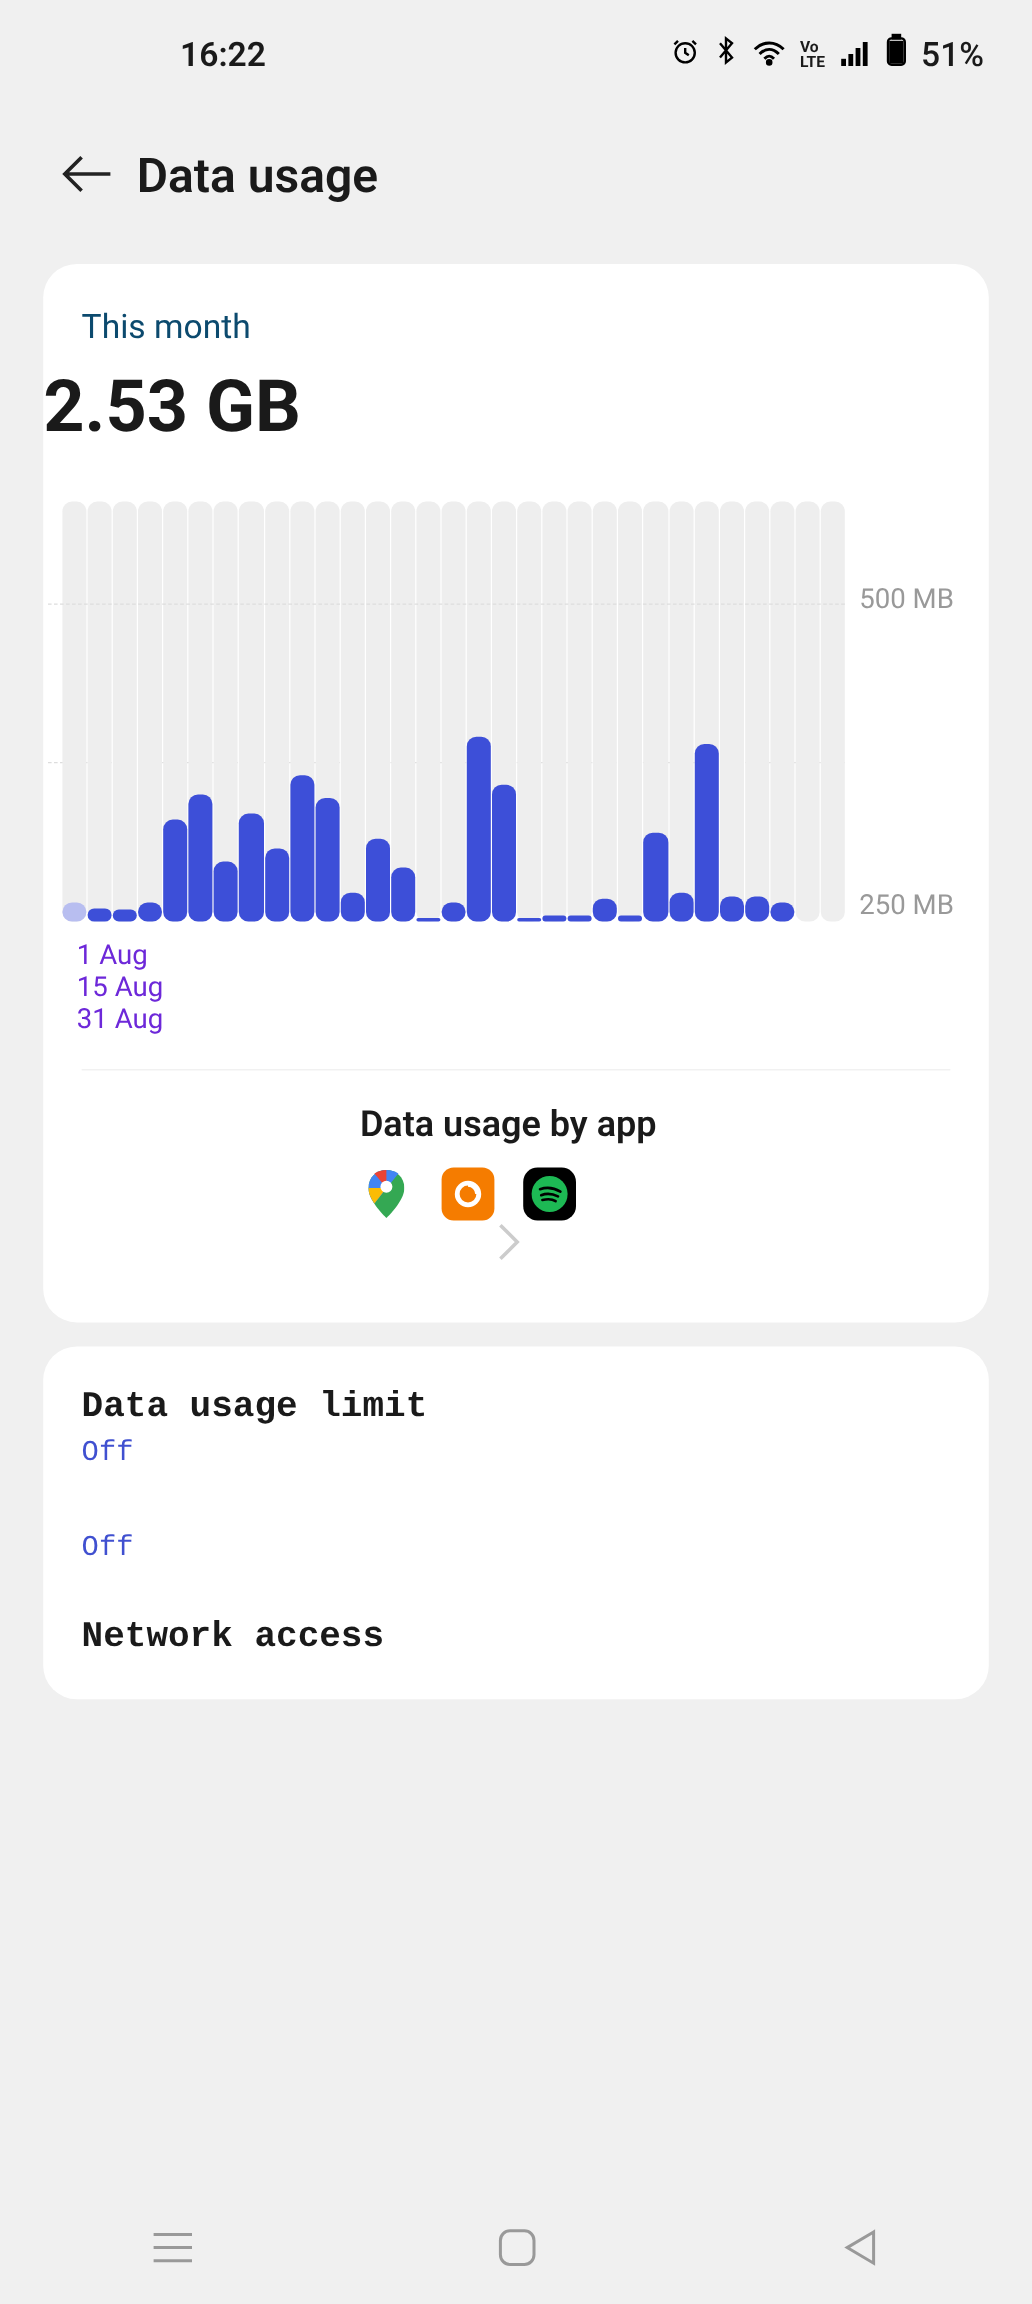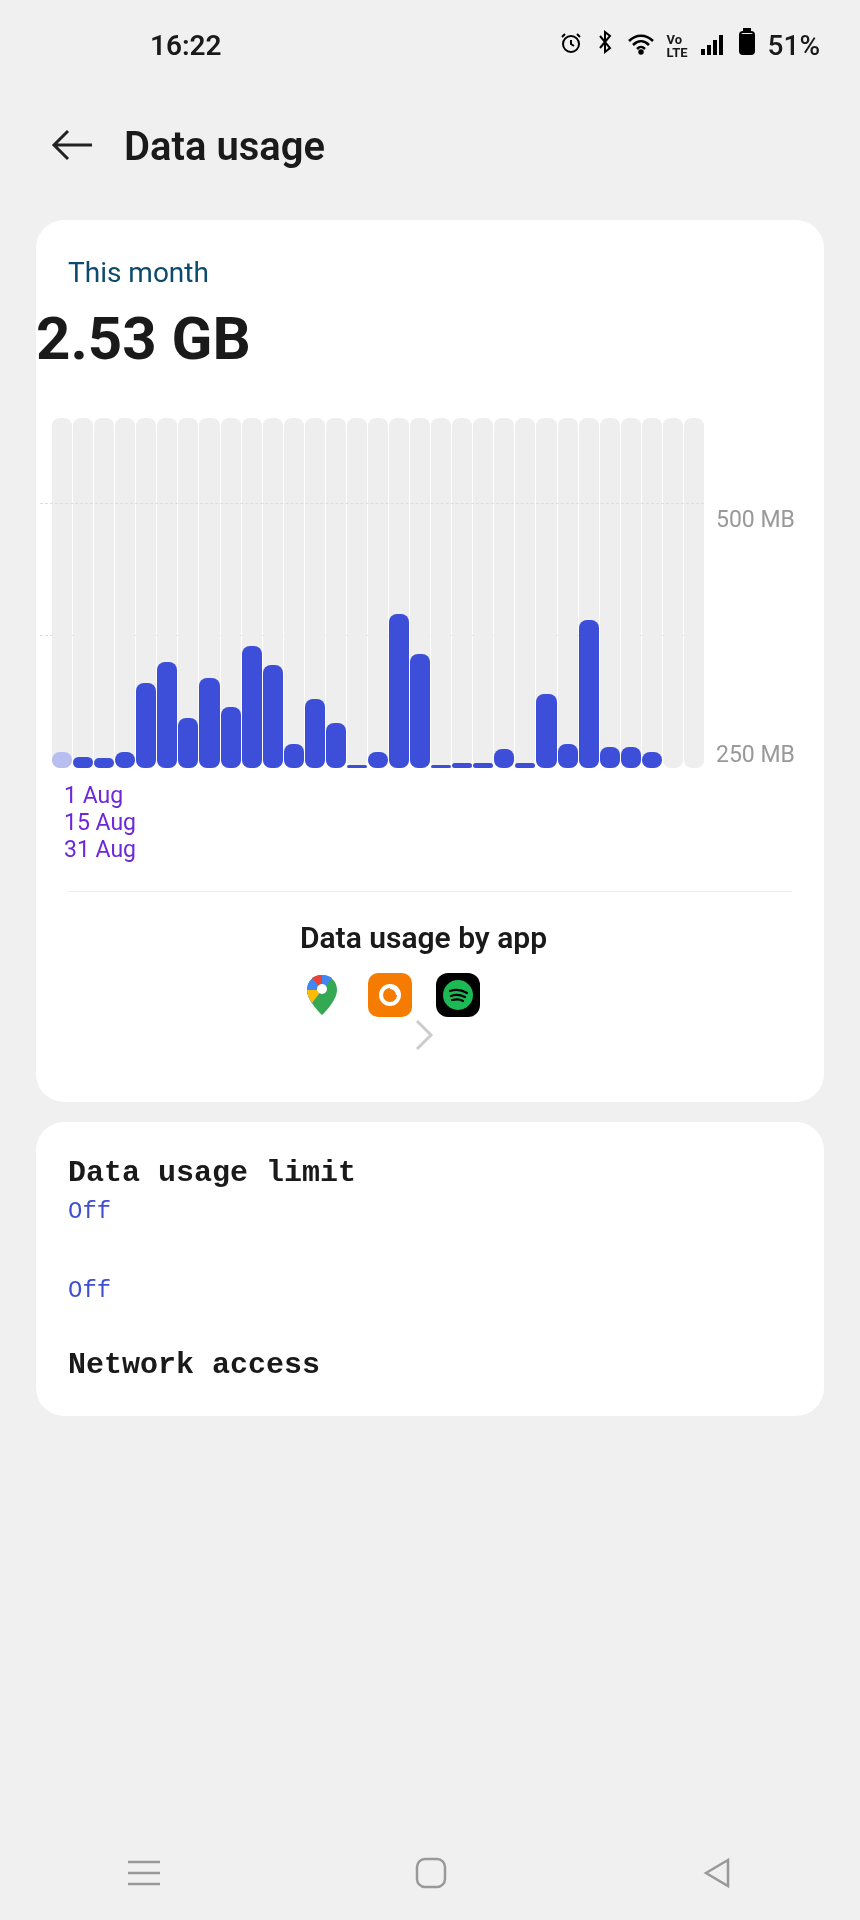--- a/index.html
+++ b/index.html
@@ -19,21 +19,21 @@
       font-size: 28px;
       font-weight: 500;
       gap: 27px;
     }
     .status-time { margin-left: 110px; font-weight: 600; }
     .status-icons { display: flex; align-items: center; gap: 12px; }
     .header {
       display: flex;
       align-items: center;
       padding: 50px 40px 30px 50px;
-      gap: 30px;
+      gap: 20px;
     }
     .header-title { font-size: 40px; font-weight: 600; }
     .card {
       background: #fff;
       border-radius: 28px;
       margin: 20px 36px;
       padding: 36px 0 36px 0;
     }
     .card-padded { padding: 36px 30px; }
     .summary-label { font-size: 28px; color: #0c4a6e; margin-left: 32px; }
@@ -62,21 +62,21 @@
     .chart-y {
       width: 104px;
       display: flex;
       flex-direction: column;
       justify-content: space-between;
       font-size: 23px;
       color: #999;
       padding-bottom: 0;
       padding-left: 12px;
     }
-    .chart-y .y1 { margin-top: 88px; }
+    .chart-y .y1 { margin-top: 68px; }
     .chart-y .y2 { margin-top: 114px; }
     .chart-x { display: flex; justify-content: space-between; font-size: 23px; color: #6d28d9; margin-top: 14px; padding: 0 100px 0 28px; flex-direction: column; }
     .divider { height: 1px; background: #eee; margin: 28px 32px 0 32px; }
     .row-byapp { display: flex; justify-content: flex-end; align-items: center; padding: 28px 45px 4px 32px; flex-direction: column; }
     .row-byapp-left { display: flex; flex-direction: column; gap: 18px; }
     .row-title { font-size: 30px; font-weight: 600; }
     .app-icons { display: flex; gap: 24px; }
     .app-icon { width: 44px; height: 44px; border-radius: 10px; display: flex; align-items: center; justify-content: center; }
     .chevron { color: #bbb; font-size: 36px; }
     .setting-row { padding: 22px 32px; font-family: Liberation Mono, monospace; }

